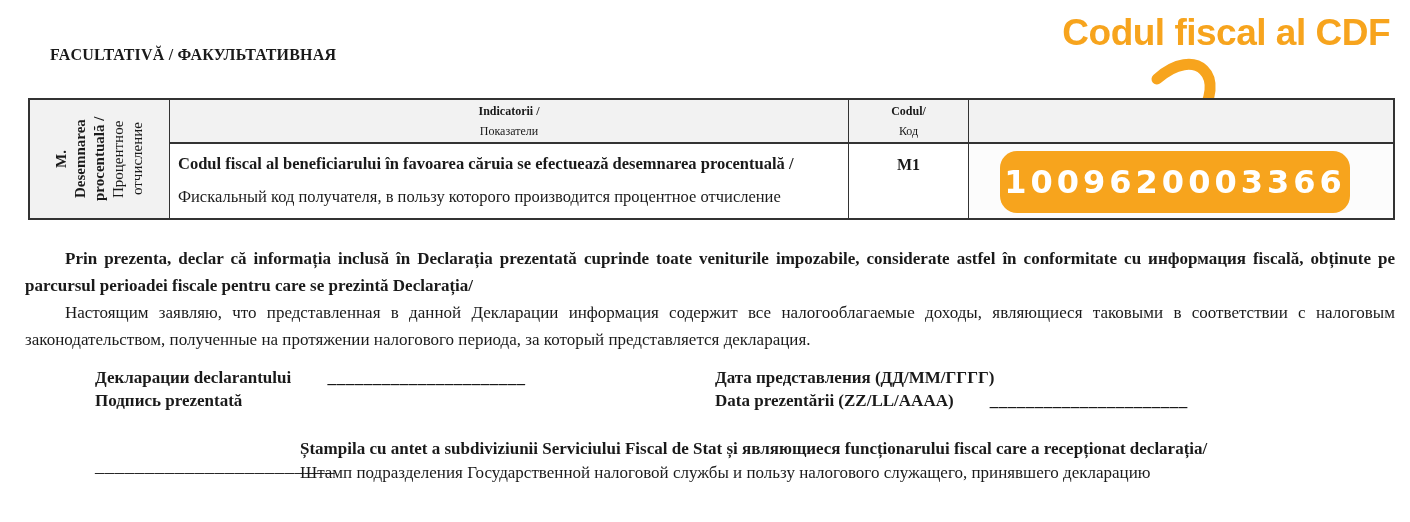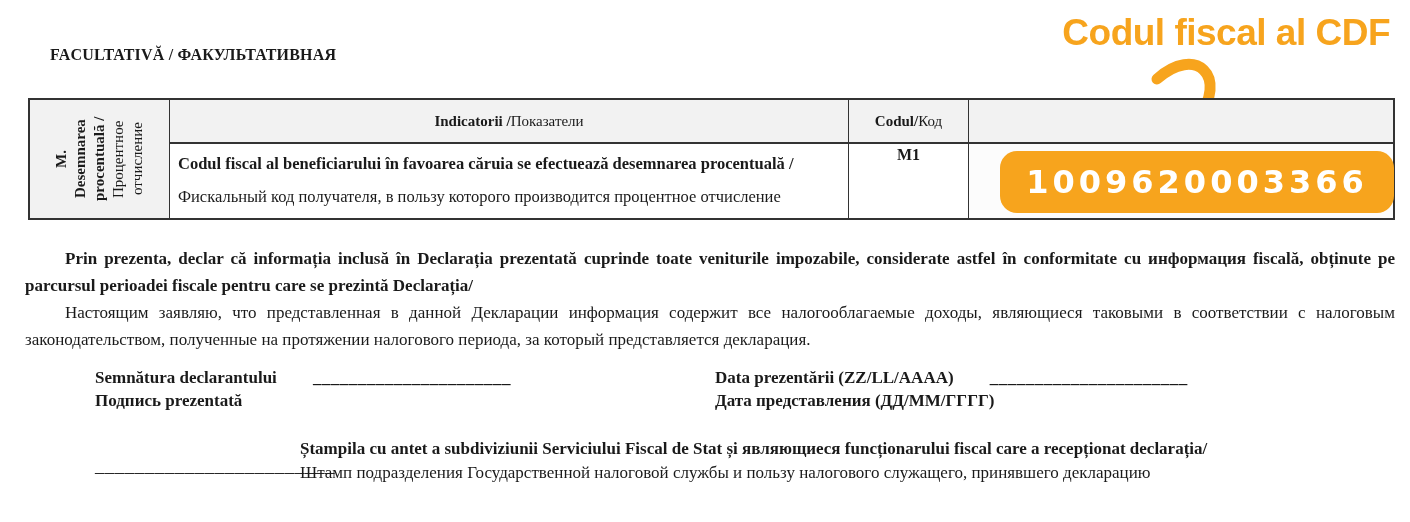--- a/index.html
+++ b/index.html
@@ -15,21 +15,21 @@
   }
   
   .callout-heading {
     position: absolute; left: 985px; top: 12px; width: 405px;
     text-align: right; color: var(--accent);
     font-family: Liberation Sans, sans-serif; font-weight: bold;
     font-size: 37px; letter-spacing: -0.5px; white-space: nowrap;
   }
   .callout-arrow { position: absolute; left: 1115px; top: 55px; width: 130px; height: 105px; }
   .badge {
-    position: absolute; left: 1000px; top: 151px; width: 394px; height: 62px;
+    position: absolute; left: 1000px; top: 151px; width: 350px; height: 62px;
     background: var(--accent); border-radius: 17px;
     display: flex; align-items: center; justify-content: center;
     color: #ffffff; font-family: "DejaVu Sans", sans-serif; font-weight: bold;
     font-size: 32px; letter-spacing: 4px;
   }
   
   .tbl {
     position: absolute; left: 28px; top: 98px; width: 1367px; height: 122px;
     border: 2px solid var(--line); background: #ffffff;
     display: grid; grid-template-columns: 140px 678px 120px 1fr;
@@ -40,26 +40,26 @@
     grid-row: 1 / 3; background: #f2f2f2; border-right: 1px solid var(--line);
     display: flex; align-items: center; justify-content: center;
   }
   .rot {
     writing-mode: vertical-rl; transform: rotate(180deg);
     height: 112px; text-align: center; font-size: 15px; line-height: 19px;
   }
   .rot span { display: block; }
   .hdr {
     background: #f2f2f2; border-bottom: 2px solid var(--line);
-    display: flex; flex-direction: row; align-items: center; justify-content: center;
-    font-size: 15px; line-height: 20px; text-align: center;
+    display: flex; flex-direction: column; align-items: center; justify-content: center;
+    font-size: 12px; line-height: 20px; text-align: center;
   }
   .vline { border-left: 1px solid var(--line); }
   .c-indicator { padding: 3px 10px 3px 8px; font-size: 16.5px; line-height: 33px; }
-  .c-code { text-align: center; font-weight: bold; font-size: 16px; padding-top: 2px; }
+  .c-code { text-align: center; font-weight: bold; font-size: 16px; padding-top: 12px; }
   .c-value { background: #fcfcfc; position: relative; }
   .b { font-weight: bold; }
   .n { font-weight: normal; }
   
   .decl {
     position: absolute; left: 25px; top: 245px; width: 1370px;
     font-size: 17px; line-height: 27px; text-align: justify;
   }
   .decl p { text-indent: 40px; }
   
@@ -116,31 +116,31 @@
 <div class="badge">1009620003366</div>
 
 <div class="decl">
   <p class="b">Prin prezenta, declar că informația inclusă în Declarația prezentată cuprinde toate veniturile impozabile, considerate astfel în conformitate cu информация fiscală, obținute pe parcursul perioadei fiscale pentru care se prezintă Declarația/</p>
   <p class="n">Настоящим заявляю, что представленная в данной Декларации информация содержит все налогооблагаемые доходы, являющиеся таковыми в соответствии с налоговым законодательством, полученные на протяжении налогового периода, за который представляется декларация.</p>
 </div>
 
 <div class="sig-row">
   <div class="sig-left">
     <div>
-      <span>Semnătura declarantului</span>
+      <span>Декларации declarantului</span>
       <span class="fill-line">______________________</span>
     </div>
     <div>Подпись prezentată</div>
   </div>
   <div class="sig-right">
+    <div>Дата представления (ДД/ММ/ГГГГ)</div>
     <div>
       <span>Data prezentării (ZZ/LL/AAAA)</span>
       <span class="fill-line">______________________</span>
     </div>
-    <div>Дата представления (ДД/ММ/ГГГГ)</div>
   </div>
 </div>
 
 <div class="stamp-line">________________________</div>
 <div class="stamp-text">
   <div class="b">Ștampila cu antet a subdiviziunii Serviciului Fiscal de Stat și являющиеся funcționarului fiscal care a recepționat declarația/</div>
   <div class="n">Штамп подразделения Государственной налоговой службы и пользу налогового служащего, принявшего декларацию</div>
 </div>
 
 </body></html>

